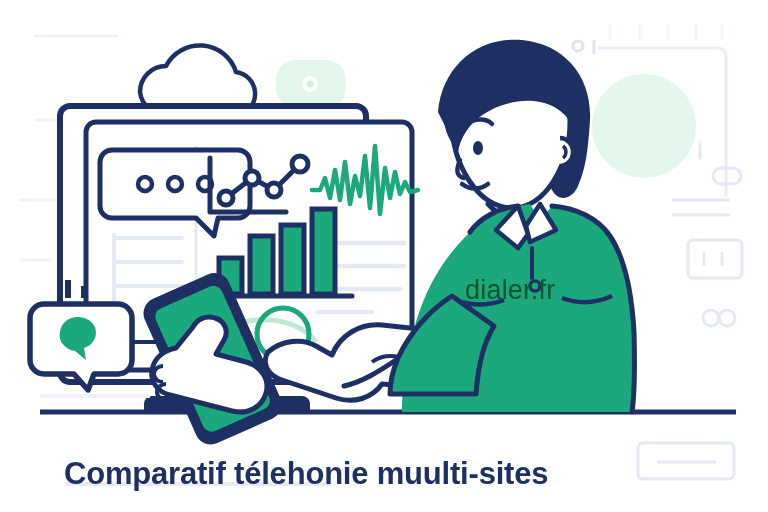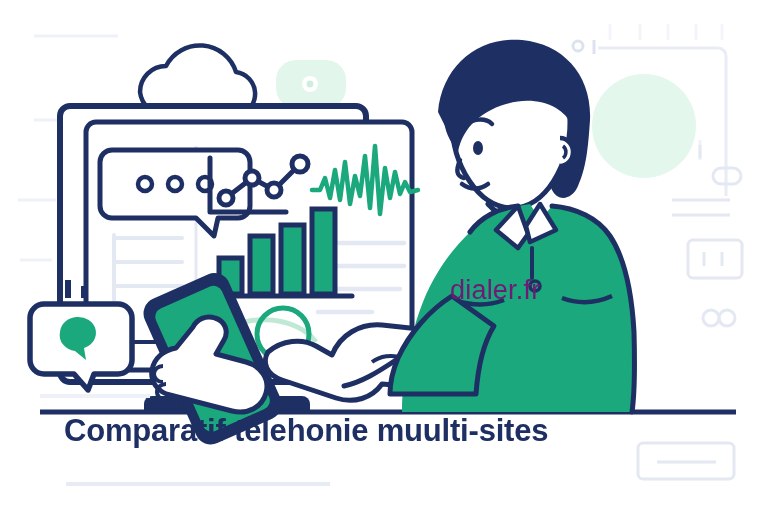--- a/index.html
+++ b/index.html
@@ -8,37 +8,37 @@
     background:#ffffff;
     font-family:"Liberation Sans", sans-serif;
     position:relative;
   }
   #stage{position:absolute;left:0;top:0;width:768px;height:512px;}
   #stage svg{display:block;width:768px;height:512px;}
 
   .hero-title{
     position:absolute;
     left:64px;
-    top:413px;
+    top:456px;
     font-family:"Liberation Sans", sans-serif;
     font-size:31px;
     font-weight:700;
     letter-spacing:-0.2px;
     color:#1e2f63;
     white-space:nowrap;
   }
   .shirt-word{
     position:absolute;
-    left:450px;
+    left:465px;
     top:275px;
     font-family:"Liberation Sans", sans-serif;
     font-size:27px;
     font-weight:400;
     letter-spacing:0.2px;
-    color:#701a75;
+    color:#14532d;
     white-space:nowrap;
   }
 </style>
 </head>
 <body>
 
 <div id="stage">
   <svg viewBox="0 0 768 512" xmlns="http://www.w3.org/2000/svg">
 
     <rect x="0" y="0" width="768" height="512" fill="#ffffff"></rect>

